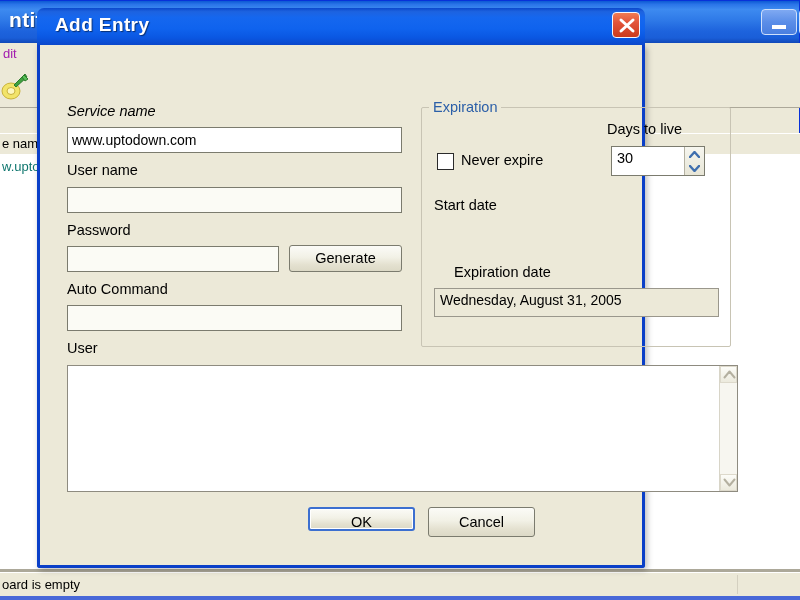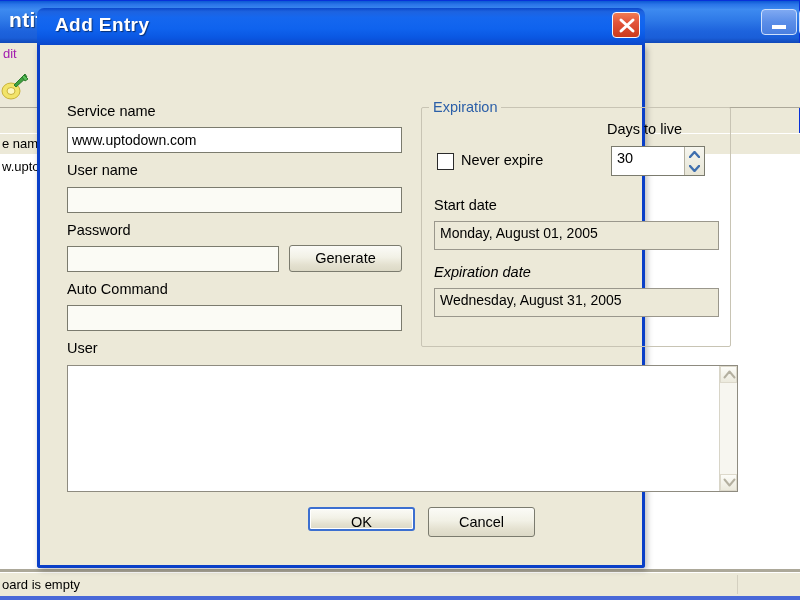--- a/index.html
+++ b/index.html
@@ -139,21 +139,21 @@
     top: 153px;
     width: 918px;
     height: 415px;
     background: #ffffff;
   }
   .parent-listrow {
     position: absolute;
     left: 120px;
     top: 5px;
     font-size: 13px;
-    color: #000000;
+    color: #0f766e;
     white-space: nowrap;
   }
 
   .parent-statusdiv {
     position: absolute;
     left: 1px;
     top: 568px;
     width: 918px;
     height: 3px;
     background: #aca899;
@@ -461,21 +461,21 @@
       <div class="dlg-title">Add Entry</div>
       <div class="dlg-close">
         <svg width="18" height="17" viewBox="0 0 18 17">
           <path d="M3 3 L15 14 M15 3 L3 14" stroke="#ffffff" stroke-width="3" stroke-linecap="round"></path>
         </svg>
       </div>
     </div>
 
     <div class="dlg-body">
 
-      <div class="fld-label" style="left:27px; top:58px;">Service name</div>
+      <div class="fld-label" style="left:27px; top:58px;font-style:italic;">Service name</div>
       <input class="txt-input" type="text" style="left: 27px; top: 82px; width: 335px; height: 26px;" value="www.uptodown.com">
 
       <div class="fld-label" style="left:27px; top:117px;">User name</div>
       <input class="txt-input dim" type="text" style="left: 27px; top: 142px; width: 335px; height: 26px;" value="">
 
       <div class="fld-label" style="left:27px; top:177px;">Password</div>
       <input class="txt-input dim" type="text" style="left: 27px; top: 201px; width: 212px; height: 26px;" value="">
       <div class="btn" style="left:249px; top:200px; width:113px; height:27px; line-height:25px;">Generate</div>
 
       <div class="fld-label" style="left:27px; top:236px;">Auto Command</div>
@@ -499,23 +499,22 @@
           </div>
           <div class="spin-dn">
             <svg width="11" height="7" viewBox="0 0 11 7">
               <path d="M1 1 L5.5 6 L10 1" fill="none" stroke="#3f6fae" stroke-width="2.4" stroke-linecap="round" stroke-linejoin="round"></path>
             </svg>
           </div>
         </div>
       </div>
 
       <div class="fld-label" style="left:394px; top:152px;">Start date</div>
-      <div class="ro-field" style="left:394px; top:176px; width:285px; height:29px;">Monday, August 01, 2005</div>
-
-      <div class="fld-label" style="left:394px; top:219px;font-style:italic;">Expiration date</div>
+
+      <div class="fld-label" style="left:414px; top:219px;">Expiration date</div>
       <div class="ro-field" style="left:394px; top:243px; width:285px; height:29px;">Wednesday, August 31, 2005</div>
 
       <div class="fld-label" style="left:27px; top:295px;">User</div>
       <div class="memo-box" style="left:27px; top:320px; width:671px; height:127px;">
         <div class="memo-text"></div>
         <div class="memo-scroll">
           <div class="sb-btn up">
             <svg width="13" height="9" viewBox="0 0 13 9">
               <path d="M1.5 7.5 L6.5 1.5 L11.5 7.5" fill="none" stroke="#b4b0a0" stroke-width="2" stroke-linecap="round" stroke-linejoin="round"></path>
             </svg>

